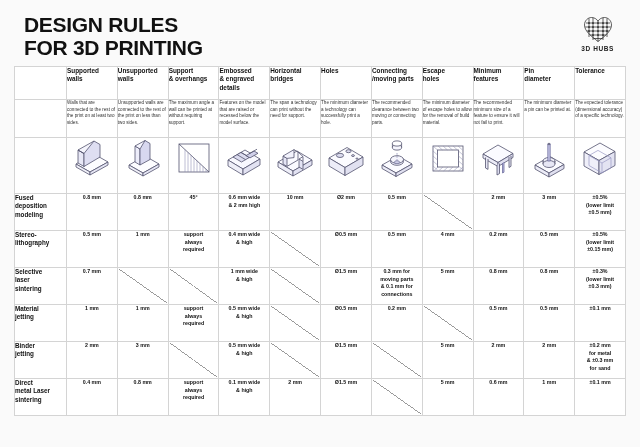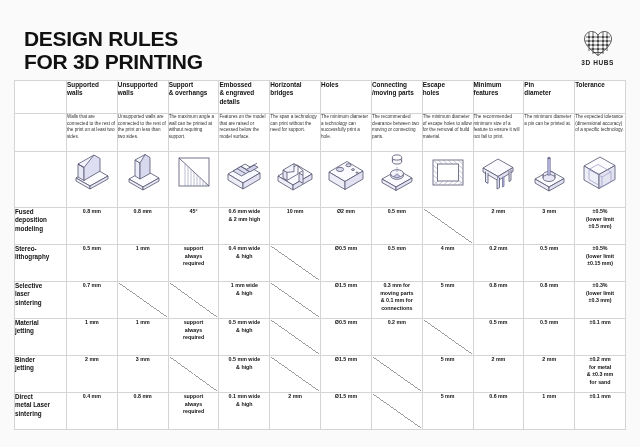--- a/index.html
+++ b/index.html
@@ -6,21 +6,21 @@
   html, body {
     width: 640px; height: 447px;
     background: #f2f2f2;
     font-family: "Liberation Sans", sans-serif;
     overflow: hidden;
   }
   .poster {
     position: relative;
     width: 640px; height: 447px;
     background: #fafafa;
-    padding: 28px 14px 10px 14px;
+    padding: 14px 14px 10px 14px;
   }
   
   .header {
     display: flex; align-items: flex-start; justify-content: space-between;
     height: 52px; padding-left: 10px;
   }
   .title {
     font-size: 21px; font-weight: bold; line-height: 1.08;
     letter-spacing: -0.3px; color: #111; white-space: pre-line;
   }

